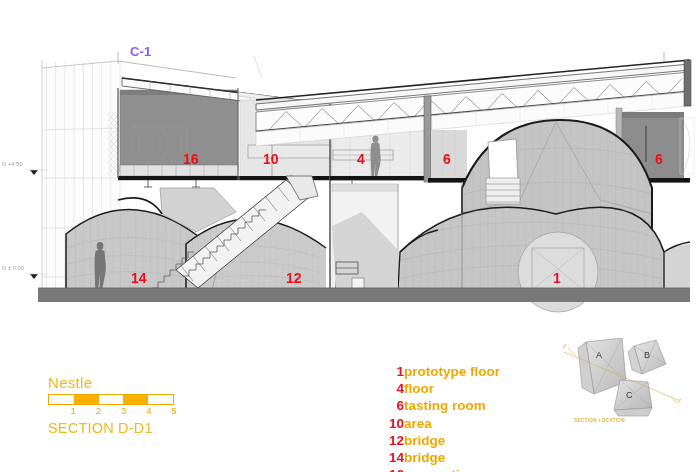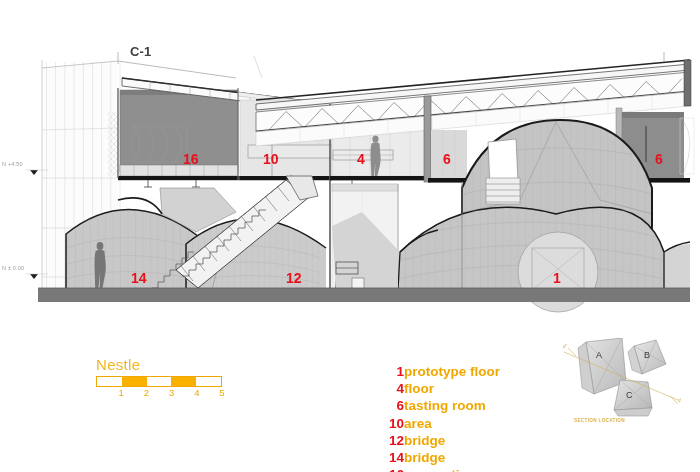--- a/index.html
+++ b/index.html
@@ -1,36 +1,36 @@
 <!DOCTYPE html>
 <html><head>
 <meta charset="utf-8">
 <style>
   html,body{margin:0;padding:0;background:#ffffff;}
   body{width:700px;height:472px;position:relative;overflow:hidden;
        font-family:"Liberation Sans","DejaVu Sans",sans-serif;}
   #drawing-svg{position:absolute;left:0;top:0;}
 
   
-  .grid-label{position:absolute;font-size:13px;font-weight:700;color:#404040;letter-spacing:.2px;}
+  .grid-label{position:absolute;font-size:13px;font-weight:700;color:#8b5cf6;letter-spacing:.2px;}
 
   
   .level-mark{position:absolute;font-size:5.5px;color:#9a9a9a;white-space:nowrap;letter-spacing:.2px;}
 
   
   .tag{position:absolute;color:#e8111b;font-weight:700;font-size:14px;line-height:1;}
 
   
   #legend{position:absolute;left:378px;top:364px;}
   .leg-row{display:flex;align-items:baseline;height:17.2px;}
   .leg-num{width:26px;text-align:right;color:#e8111b;font-weight:700;font-size:13.5px;}
   .leg-txt{margin-left:0;color:#f0a800;font-weight:700;font-size:13.5px;}
 
   
-  #titleblock{position:absolute;left:48px;top:356px;margin-left:48px;}
+  #titleblock{position:absolute;left:48px;top:374px;}
   .brand{color:#f2b61e;font-size:15px;letter-spacing:.3px;}
   #scalebar{margin-top:3px;display:flex;width:126px;height:11px;
             border:1px solid #f0a800;box-sizing:border-box;}
   #scalebar div{flex:1 1 0;}
   .sb-on{background:#f9b000;}
   .sb-off{background:#ffffff;}
   #scaleticks{position:relative;width:126px;height:12px;}
   .sb-tick{position:absolute;top:0;font-size:9.5px;color:#f0a800;
            transform:translateX(-50%);font-weight:400;}
   .sect-title{margin-top:3px;color:#f2b61e;font-size:14.5px;letter-spacing:.2px;}
@@ -414,20 +414,21 @@
     <div class="sb-on"></div>
     <div class="sb-off"></div>
   </div>
   <div id="scaleticks">
     <span class="sb-tick" style="left:25.2px;">1</span>
     <span class="sb-tick" style="left:50.4px;">2</span>
     <span class="sb-tick" style="left:75.6px;">3</span>
     <span class="sb-tick" style="left:100.8px;">4</span>
     <span class="sb-tick" style="left:126px;">5</span>
   </div>
+  <div class="sect-title">SECTION D-D1</div>
 </div>
 
 <div id="legend">
   <div class="leg-row">
     <span class="leg-num">1</span>
     <span class="leg-txt">prototype floor</span>
   </div>
   <div class="leg-row">
     <span class="leg-num">4</span>
     <span class="leg-txt">floor</span>

